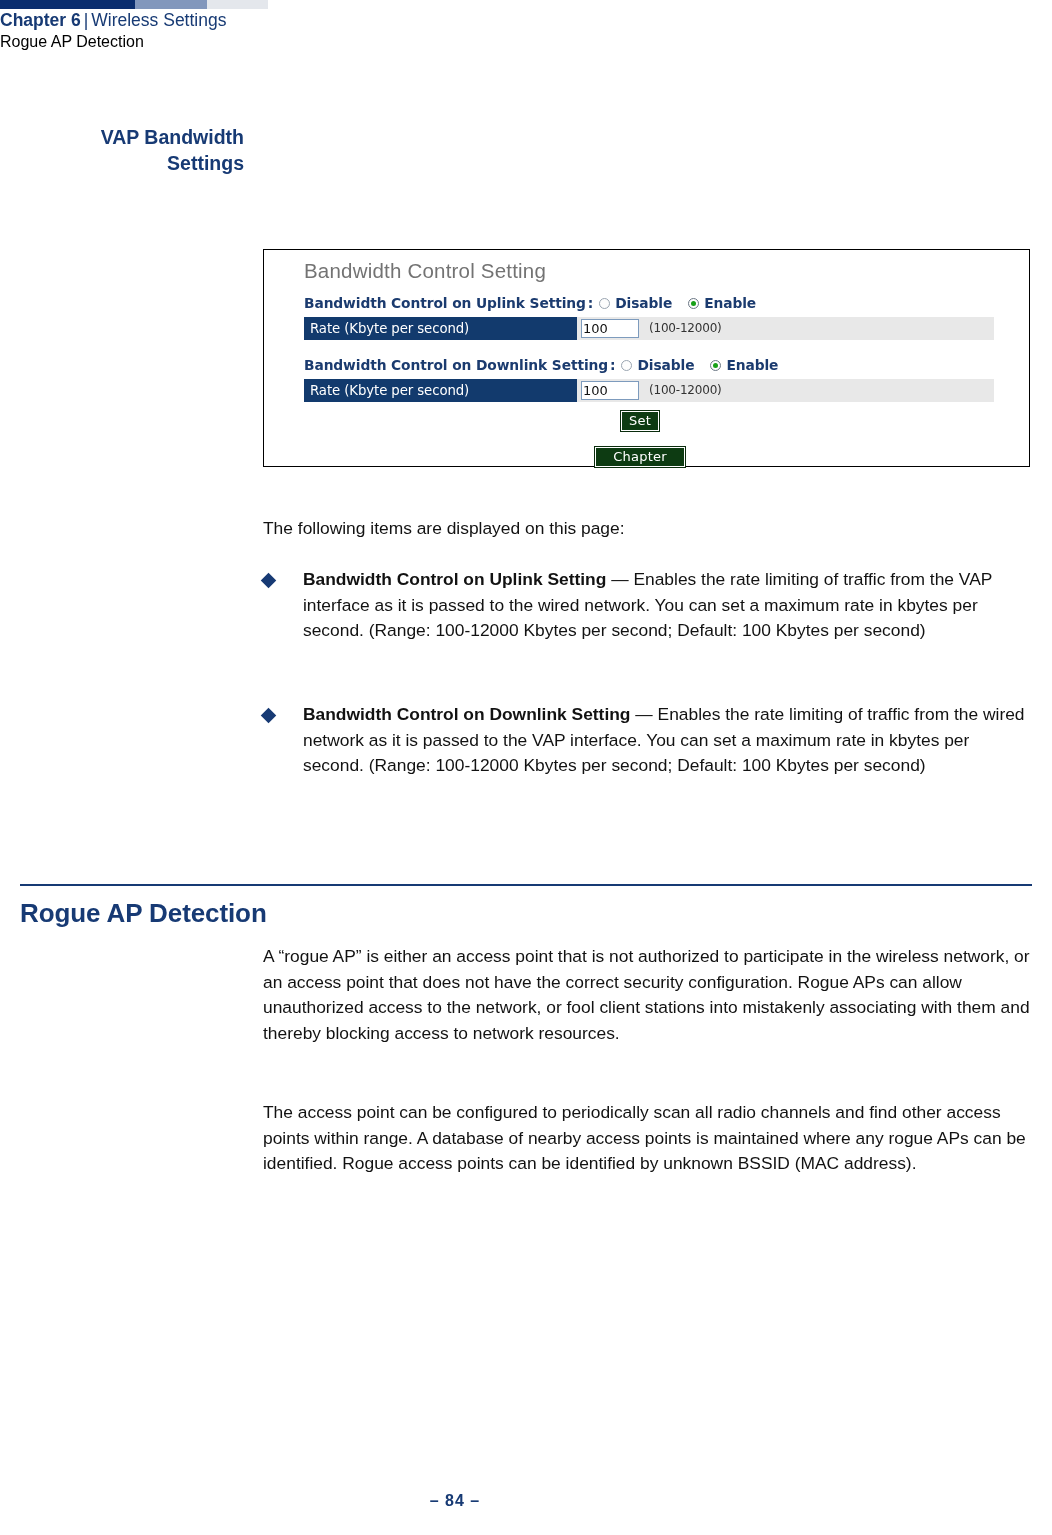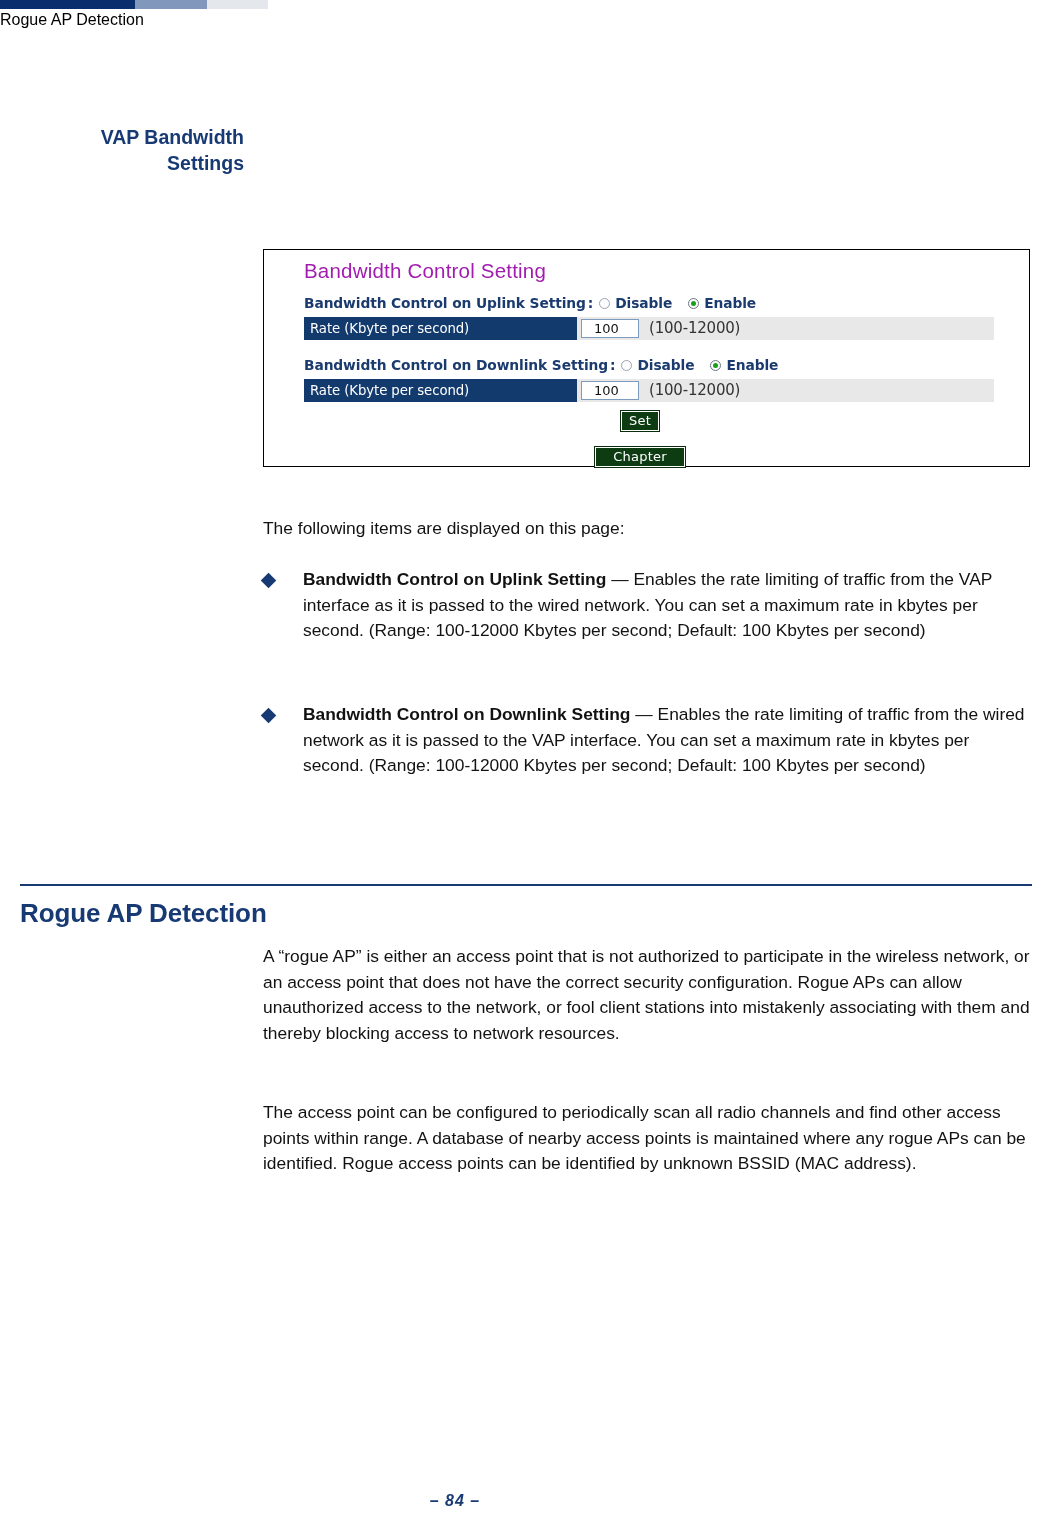--- a/index.html
+++ b/index.html
@@ -100,21 +100,21 @@
     box-sizing: border-box;
     font-family: "DejaVu Sans", sans-serif;
   }
   .screen-inner {
     position: absolute;
     left: 40px;
     top: 6px;
     width: 670px;
   }
   .screen-title {
-    color: #a21caf;
+    color: #737373;
     font-size: 20.5px;
     line-height: 30px;
     font-family: "Liberation Sans", sans-serif;
     letter-spacing: 0.2px;
   }
   .screen-label {
     color: #1b3b6f;
     font-weight: bold;
     font-size: 13.8px;
     line-height: 22px;
@@ -173,28 +173,28 @@
     box-sizing: border-box;
   }
   .rate-input {
     width: 58px;
     height: 19px;
     background: #ffffff;
     border: 1px solid #7d9bbd;
     font-size: 13px;
     line-height: 17px;
     color: #111111;
-    padding-left: 12px;
+    padding-left: 1px;
     box-sizing: border-box;
     font-family: "DejaVu Sans", sans-serif;
   }
   .rate-range {
     flex: 1;
     color: #333333;
-    font-size: 15px;
+    font-size: 12px;
     line-height: 23px;
     padding-left: 10px;
     letter-spacing: -0.2px;
     white-space: nowrap;
   }
 
   .btn-row {
     margin-top: 8px;
     display: flex;
     align-items: center;
@@ -262,35 +262,37 @@
   .footer {
     position: absolute;
     left: 0;
     top: 1492px;
     width: 910px;
     text-align: center;
     font-size: 16px;
     font-weight: bold;
     color: #173a74;
     letter-spacing: 1px;
-    font-style: italic;
   }
 </style>
 </head>
 <body>
 
 <div class="content">
 
   <div class="header-bar">
     <div class="seg-dark"></div>
     <div class="seg-mid"></div>
     <div class="seg-light"></div>
   </div>
 
   <div class="running-head">
+    <div class="rh-line1">
+      <span class="rh-chapter">Chapter 6</span><span class="rh-sep">|</span><span class="rh-section">Wireless Settings</span>
+    </div>
     <div class="rh-line2">Rogue AP Detection</div>
   </div>
 
   <div class="marginal" style="top:124px;">
     <div>VAP Bandwidth</div>
     <div>Settings</div>
   </div>
 
 
 

